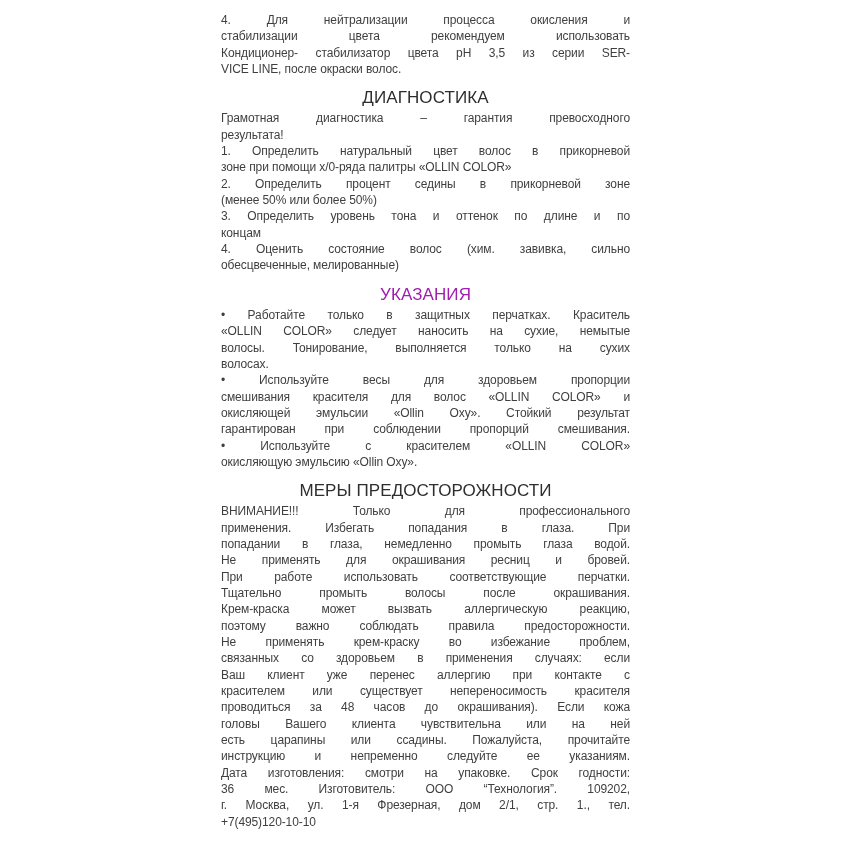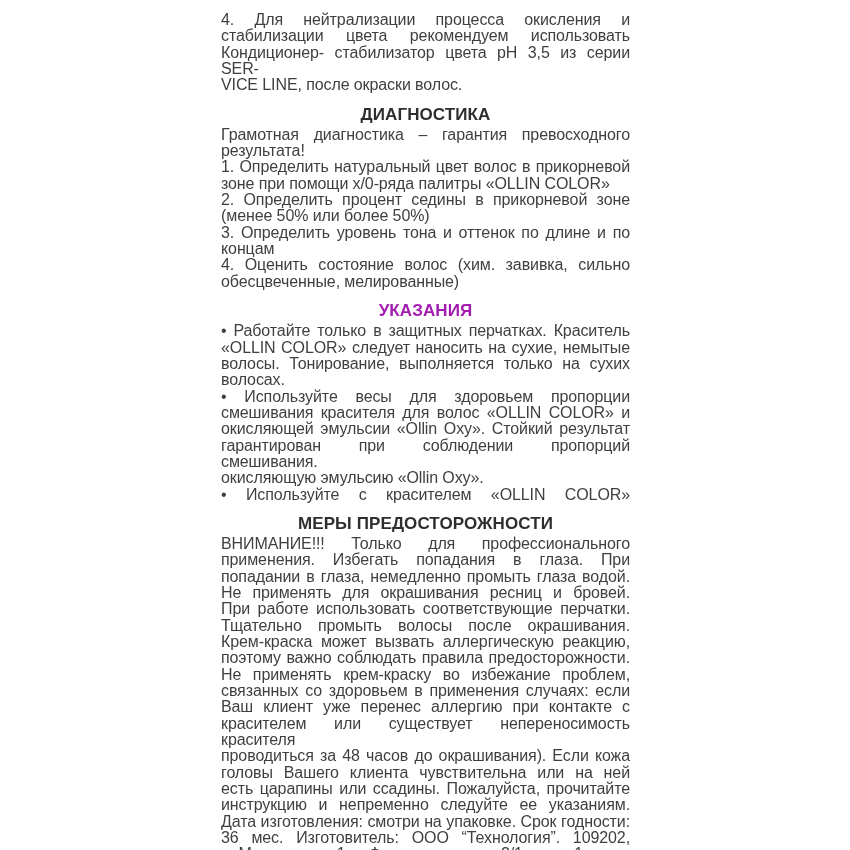--- a/index.html
+++ b/index.html
@@ -15,30 +15,30 @@
     position: absolute;
     left: 221px;
     top: 12px;
     width: 409px;
     color: #3f3f3f;
   }
   .doc-section { margin: 0; padding: 0; }
   .sec-heading {
     font-size: 17px;
     line-height: 17px;
-    font-weight: bold;
+    font-weight: normal;
     text-align: center;
     color: #2e2e2e;
     margin: 12px 0 4px 0;
     padding: 0;
     letter-spacing: 0.1px;
   }
   .block { margin: 0; padding: 0; }
   .line {
-    font-size: 16px;
+    font-size: 12px;
     line-height: 16.35px;
     letter-spacing: -0.1px;
     white-space: nowrap;
   }
   .line.jl {
     white-space: normal;
     text-align: justify;
     text-align-last: justify;
   }
 </style>
@@ -85,22 +85,22 @@
         <div class="line jl">волосы. Тонирование, выполняется только на сухих</div>
         <div class="line">волосах.</div>
       </div>
       <div class="block">
         <div class="line jl">• Используйте весы для здоровьем пропорции</div>
         <div class="line jl">смешивания красителя для волос «OLLIN COLOR» и</div>
         <div class="line jl">окисляющей эмульсии «Ollin Oxy».  Стойкий результат</div>
         <div class="line jl">гарантирован при соблюдении пропорций смешивания.</div>
       </div>
       <div class="block">
+        <div class="line jl">• Используйте с красителем «OLLIN COLOR»</div>
         <div class="line">окисляющую эмульсию «Ollin Oxy».</div>
-        <div class="line jl">• Используйте с красителем «OLLIN COLOR»</div>
       </div>
     </section>
     <section class="doc-section">
       <h2 class="sec-heading" style="color: rgb(46, 46, 46);">МЕРЫ ПРЕДОСТОРОЖНОСТИ</h2>
       <div class="block">
         <div class="line jl">ВНИМАНИЕ!!! Только для профессионального</div>
         <div class="line jl">применения. Избегать попадания в глаза. При</div>
         <div class="line jl">попадании в глаза, немедленно промыть глаза водой.</div>
         <div class="line jl">Не применять для окрашивания ресниц и бровей.</div>
         <div class="line jl">При работе использовать соответствующие перчатки.</div>

